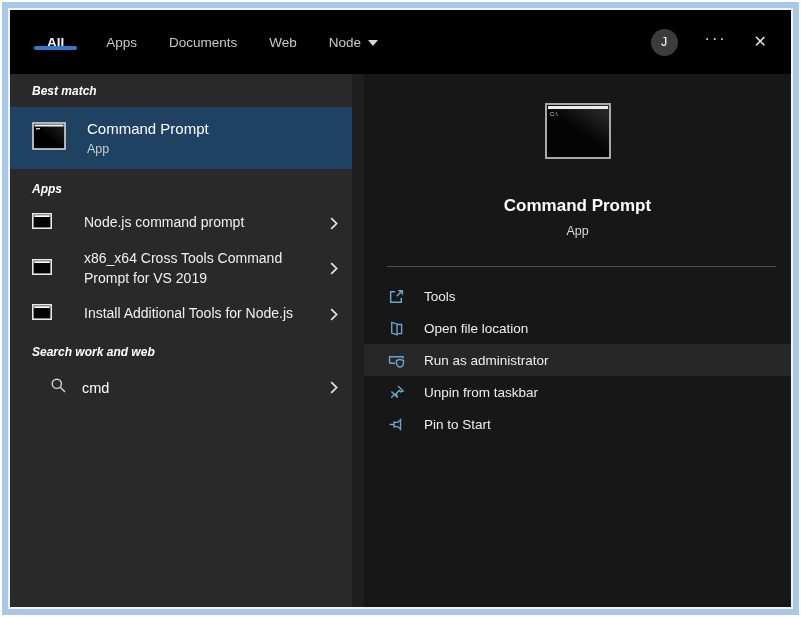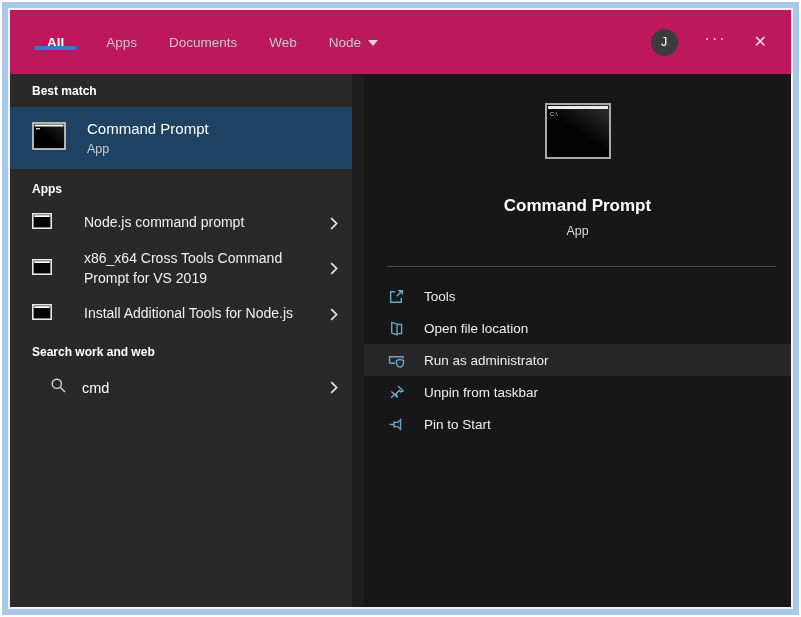--- a/index.html
+++ b/index.html
@@ -5,40 +5,40 @@
   * { box-sizing: border-box; }
   html,body { margin:0; padding:0; width:801px; height:617px; overflow:hidden;
     background:#ffffff; font-family:"Liberation Sans", sans-serif; }
   .window {
     position:absolute; left:10px; top:10px; width:781px; height:597px;
     background:#1e1e1e;
     box-shadow: 0 0 0 2px #eef4fa, 0 0 0 8px #a9c7e6, 0 0 0 10px #ffffff;
     display:flex; flex-direction:column;
   }
   
-  .topbar { height:64px; background:#be185d; display:flex; align-items:center;
+  .topbar { height:64px; background:#000000; display:flex; align-items:center;
     padding:16px 24px; flex:0 0 auto;gap:14px; }
   .tabs { display:flex; align-items:stretch; gap:26px; height:100%; }
   .tab { display:flex; align-items:center; color:#c9c9c9; font-size:13.5px;
     position:relative; padding:0 3px; cursor:default; }
   .tab.selected { color:#ffffff; font-weight:bold; padding:0 13px; }
   .tab.selected::after { content:""; position:absolute; left:0; right:0; bottom:8px;
     height:4px; border-radius:2px; background:#2e7cd2; }
   .tab .caret { margin-left:7px; display:inline-flex; }
   .topbar-right { margin-left:auto; display:flex; align-items:center; gap:27px; }
   .avatar { width:27px; height:27px; border-radius:50%; background:#3c3c3c;
     color:#fff; font-size:12.5px; display:flex; align-items:center; justify-content:center; }
   .dots { color:#e0e0e0; font-size:16px; letter-spacing:2px; line-height:1; padding-bottom:6px; }
   .close { color:#e0e0e0; font-size:16px; line-height:1; }
   
   .content { flex:1; display:flex; min-height:0; }
   .left-panel { width:342px; flex:0 0 342px; background:#292929; margin-right:12px;
     display:flex; flex-direction:column; }
   .right-panel { flex:1; background:#171717; display:flex; flex-direction:column; }
-  .section-header { color:#ffffff; font-weight:bold; font-size:12px; padding:13px 22px 9px; }
+  .section-header { color:#ffffff; font-weight:bold; font-size:12px; padding:13px 22px 9px;font-style:italic; }
   .section-header.first { padding-top:10px; }
   .best-match-row { height:62px; background:#1f4262; display:flex; align-items:center;
     padding:0 22px; gap:21px; cursor:default; }
   .bm-text .title { color:#ffffff; font-size:15px; }
   .bm-text .sub { color:#c7cdd4; font-size:12.5px; margin-top:5px; }
   .app-row { display:flex; align-items:center; padding:8px 14px 8px 22px; gap:32px; cursor:default; }
   .app-row .label { color:#f0f0f0; font-size:14px; line-height:1.4; width:218px; }
   .app-row .chev { margin-left:auto; display:flex; }
   .search-row { display:flex; align-items:center; padding:9px 14px 9px 40px; gap:15px; cursor:default; }
   .search-row .qwrap { display:flex; align-items:baseline; width:218px; }

